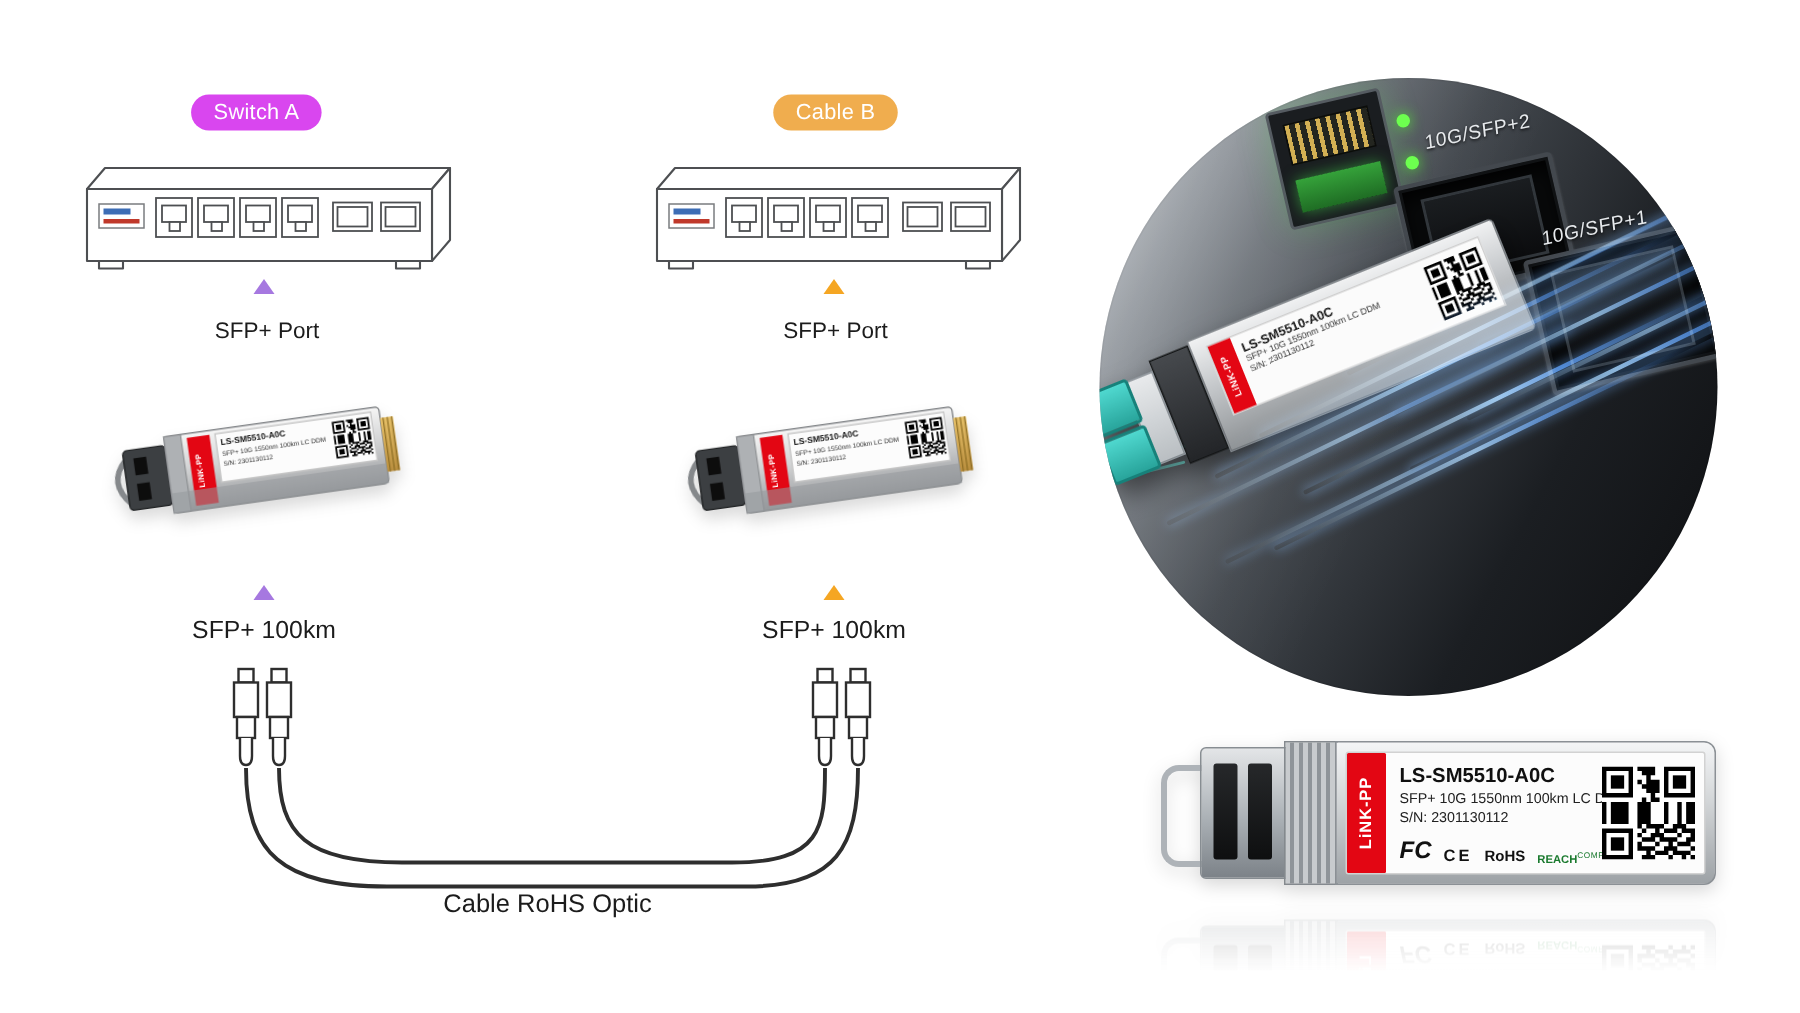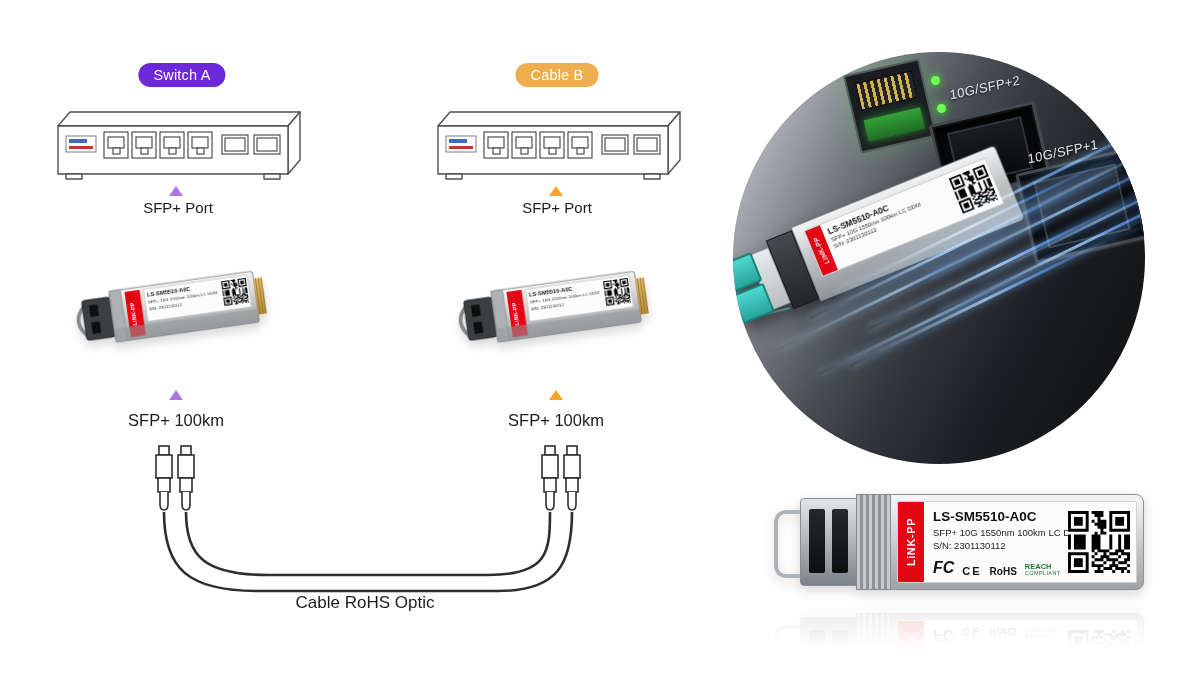--- a/index.html
+++ b/index.html
@@ -3,32 +3,32 @@
 <meta charset="utf-8">
 <style>
   html,body{margin:0;padding:0;background:#fff;}
   .canvas{position:relative;width:1200px;height:675px;background:#ffffff;overflow:hidden;
           font-family:"Liberation Sans","DejaVu Sans",sans-serif;color:#1c1c1c;}
   svg text{font-family:"Liberation Sans","DejaVu Sans",sans-serif;}
 
   
   .badge{position:absolute;top:63px;transform:translateX(-50%);color:#fff;font-size:14.5px;
          padding:4px 15px;border-radius:13px;letter-spacing:.2px;}
-  .badge-a{left:182px;background:#6d28d9;}
+  .badge-a{left:171px;background:#d946ef;}
   .badge-b{left:557px;background:#f0ad4e;}
   .switch{position:absolute;width:250px;height:80px;}
   .sw-a{left:52px;top:106px;} .sw-b{left:432px;top:106px;}
   .tri{position:absolute;width:0;height:0;transform:translateX(-50%);
        border-left:7px solid transparent;border-right:7px solid transparent;}
   .tri-purple{border-bottom:10px solid #a678e0;}
   .tri-orange{border-bottom:10px solid #f5a623;}
   .t-a1{left:176px;top:186px;} .t-b1{left:556px;top:186px;}
   .t-a2{left:176px;top:390px;} .t-b2{left:556px;top:390px;}
   .lbl{position:absolute;transform:translateX(-50%);text-align:center;white-space:nowrap;}
-  .lbl-port{font-size:15px;top:199px;}
+  .lbl-port{font-size:15px;top:212px;}
   .p-a{left:178px;} .p-b{left:557px;}
   .lbl-km{font-size:16.5px;top:411px;}
   .k-a{left:176px;} .k-b{left:556px;}
   .module{position:absolute;width:200px;height:115px;transform:rotate(-8deg);
           filter:drop-shadow(0 6px 5px rgba(0,0,0,.14));}
   .m-a{left:68px;top:250px;} .m-b{left:450px;top:250px;}
   .cable{position:absolute;left:118px;top:444px;width:520px;height:160px;}
   .lbl-cable{font-size:17px;top:593px;left:365px;}
 
   
@@ -102,21 +102,21 @@
   .brand-vert{position:absolute;left:50%;top:50%;transform:translate(-50%,-50%) rotate(-90deg);
         color:#fff;font-weight:bold;font-size:11px;letter-spacing:.6px;white-space:nowrap;}
   .prod-text{flex:1;padding:7px 4px 5px 9px;display:flex;flex-direction:column;overflow:hidden;}
   .p-model{font-size:13.5px;font-weight:bold;color:#101010;white-space:nowrap;}
   .p-desc{font-size:9.5px;color:#222;margin-top:3px;white-space:nowrap;}
   .p-serial{font-size:9.5px;color:#222;margin-top:2px;white-space:nowrap;}
   .p-marks{margin-top:auto;display:flex;align-items:flex-end;gap:8px;}
   .mark-fcc{font-size:16px;font-weight:bold;font-style:italic;color:#111;}
   .mark-ce{font-size:11px;font-weight:bold;color:#111;letter-spacing:2px;}
   .mark-rohs{font-size:10px;font-weight:bold;color:#111;}
-  .mark-reach{display:flex;flex-direction:column;line-height:1.05;}
+  .mark-reach{display:flex;flex-direction:row;line-height:1.05;}
   .reach-t{font-size:7.5px;font-weight:bold;color:#1a7a2e;}
   .reach-c{font-size:5.5px;color:#1a7a2e;letter-spacing:.4px;}
   .qr-lg{width:62px;height:62px;margin:9px 6px 0 0;flex:none;align-self:flex-start;}
 </style>
 </head>
 <body>
 
 <svg width="0" height="0" style="position:absolute" aria-hidden="true">
   <defs>
     <linearGradient id="gradMetal" x1="0" y1="0" x2="0" y2="1">

